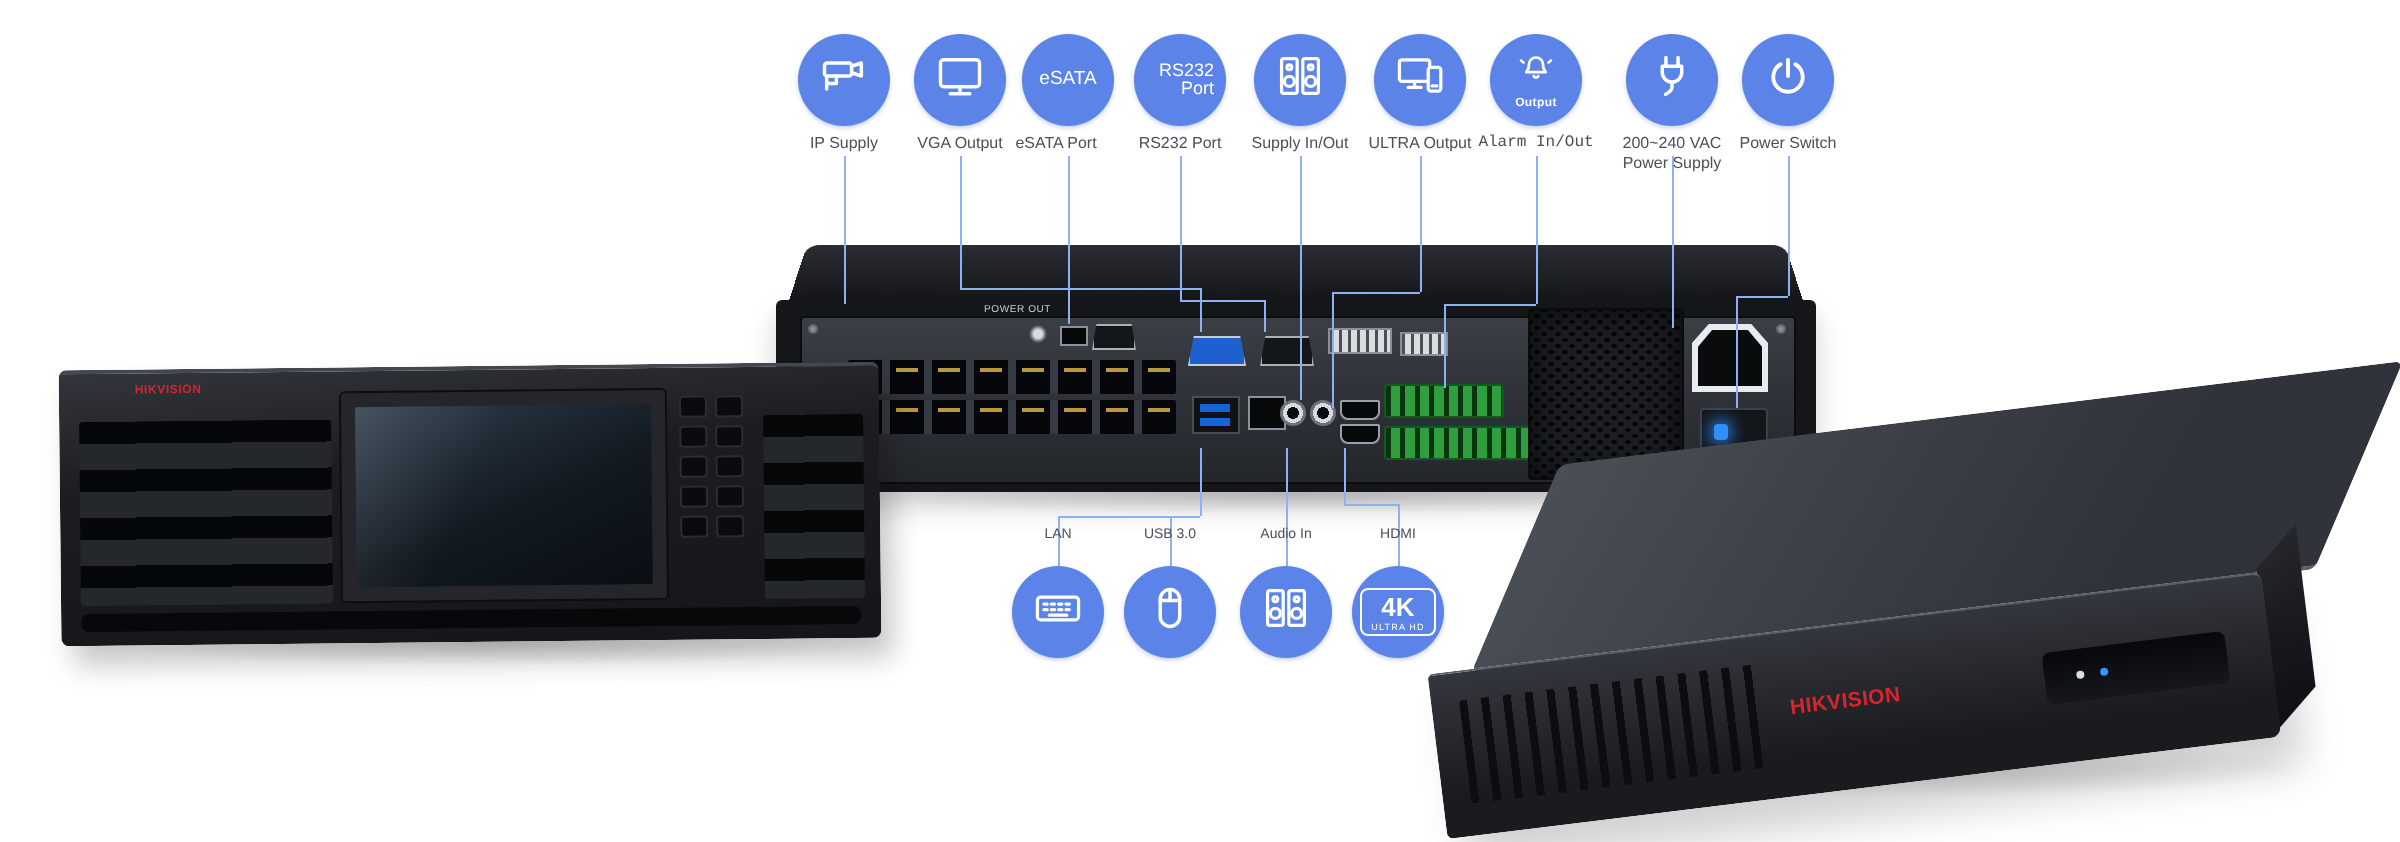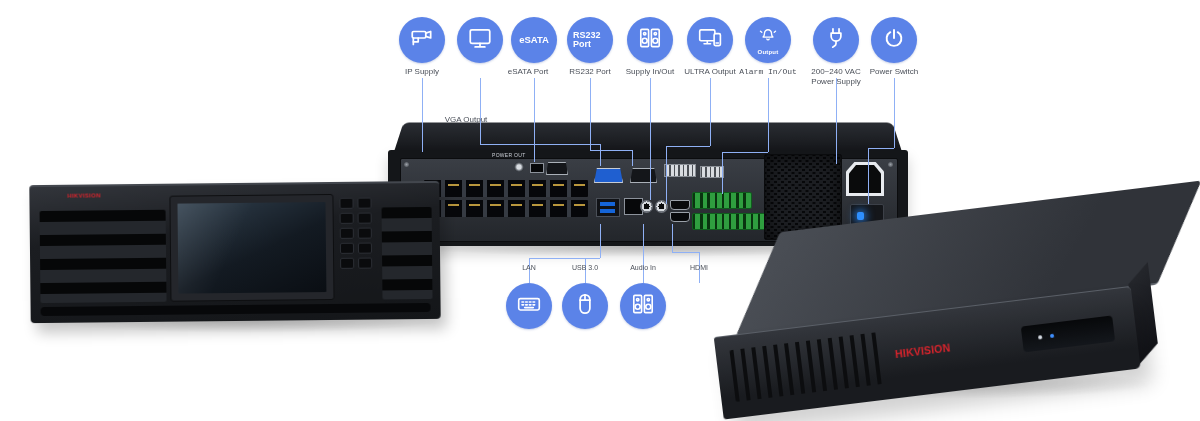--- a/index.html
+++ b/index.html
@@ -3,21 +3,21 @@
 <meta charset="utf-8">
 <style>
   html,body{margin:0;padding:0;background:#ffffff;}
   .stage{position:relative;width:1200px;height:421px;background:#fff;overflow:hidden;
          font-family:"Liberation Sans",sans-serif;}
 
   
   .callout{position:absolute;width:46px;height:46px;border-radius:50%;background:#5b83e8;
            display:flex;flex-direction:column;align-items:center;justify-content:center;
            z-index:6;box-shadow:0 1px 2px rgba(40,70,160,.25);}
-  .icon-text{color:#fff;font-weight:bold;font-size:9.5px;text-align:left;line-height:1.05;}
+  .icon-text{color:#fff;font-weight:normal;font-size:9.5px;text-align:right;line-height:1.05;}
   .rs-text{font-size:9px;width:34px;}
   .alarm-sub{color:#fff;font-weight:bold;font-size:6px;margin-top:-1px;letter-spacing:.2px;}
   .fourk{border:1.5px solid #fff;border-radius:4px;padding:2px 5px 1px;text-align:center;color:#fff;}
   .fourk .big{font-size:13px;font-weight:bold;line-height:1;display:block;}
   .fourk .uhd{display:block;font-size:4.5px;letter-spacing:.6px;margin-top:1px;}
   .clabel{position:absolute;top:67px;text-align:center;font-size:8px;color:#4a4f58;
           line-height:1.2;z-index:6;width:90px;}
   .plabel{position:absolute;font-size:7px;color:#4a4f58;z-index:6;text-align:center;width:60px;}
 
   
@@ -243,21 +243,21 @@
   <div class="callout" style="left:457px;top:17px;">
     <span>
       <svg viewBox="0 0 24 24" width="26" height="26">
           <g fill="none" stroke="#fff" stroke-width="1.6" stroke-linecap="round" stroke-linejoin="round">
         <rect x="3" y="4.5" width="18" height="12.5" rx="1.5"></rect>
             <path d="M12 17v3.2M7.5 20.2h9"></path>
           </g>
         </svg>
     </span>
   </div>
-  <div class="clabel" style="left:421px;margin-top:48px;">VGA Output</div>
+  <div class="clabel" style="left:435px;">VGA Output</div>
 
   <div class="callout" style="left:511px;top:17px;">
     <span class="icon-text">eSATA</span>
   </div>
   <div class="clabel" style="left:483px;text-align:center;">eSATA Port</div>
 
   <div class="callout" style="left:567px;top:17px;">
     <span class="icon-text rs-text">RS232 Port</span>
   </div>
   <div class="clabel" style="left:545px;">RS232 Port</div>
@@ -369,14 +369,20 @@
             <rect x="13.3" y="4" width="7.2" height="16" rx="1"></rect>
         <circle cx="7.1" cy="8" r="1.1"></circle>
             <circle cx="7.1" cy="14.5" r="2.3"></circle>
             <circle cx="16.9" cy="8" r="1.1"></circle>
             <circle cx="16.9" cy="14.5" r="2.3"></circle>
           </g>
         </svg>
     </span>
   </div>
 
+  <div class="callout" style="left:676px;top:283px;">
+    <span class="fourk">
+      <span class="big">4K</span>
+      <span class="uhd">ULTRA HD</span>
+    </span>
+  </div>
 
 </div>
 
 </body></html>

